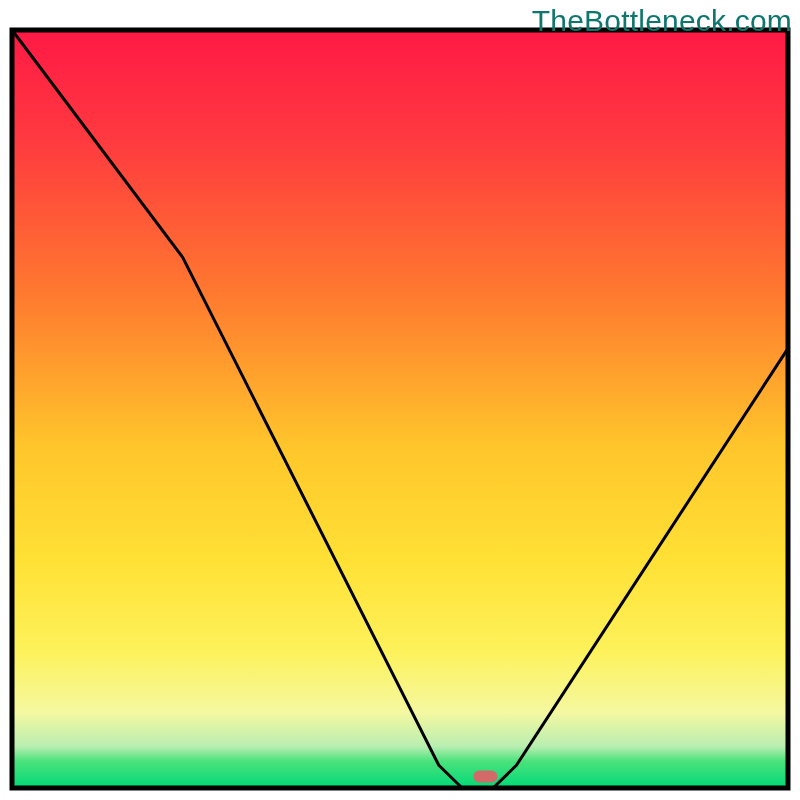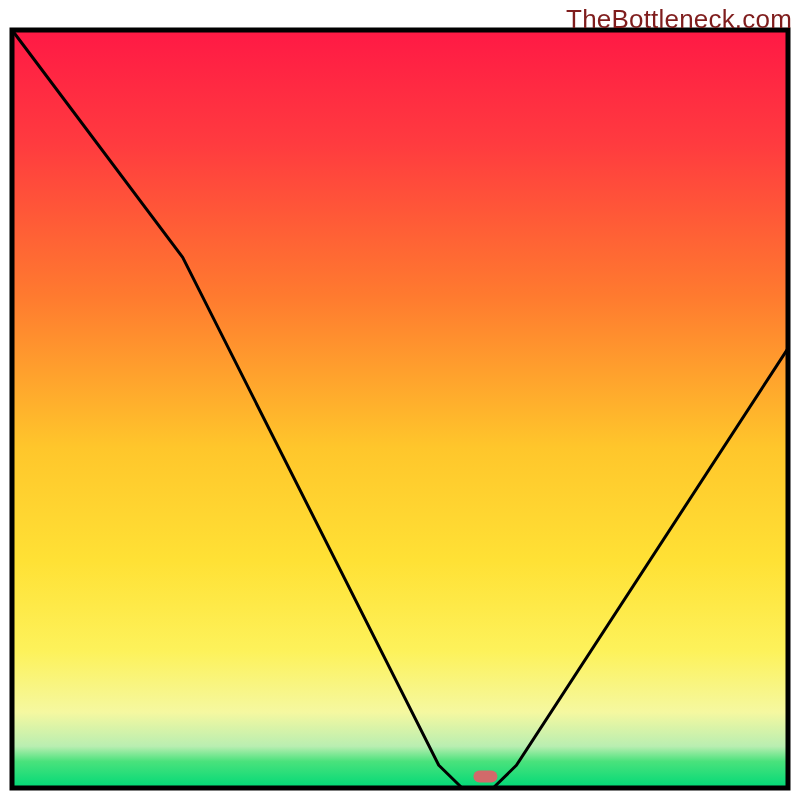--- a/index.html
+++ b/index.html
@@ -12,22 +12,22 @@
   }
   .container {
     position: relative;
     width: 800px;
     height: 800px;
   }
   .watermark {
     position: absolute;
     top: 4px;
     right: 8px;
-    color: #7f1d1d;
-    font-size: 26px;
+    color: #0f766e;
+    font-size: 30px;
     font-weight: 500;
     letter-spacing: 0.2px;
     z-index: 20;
   }
   svg {
     position: absolute;
     top: 0;
     left: 0;
   }
 </style>

